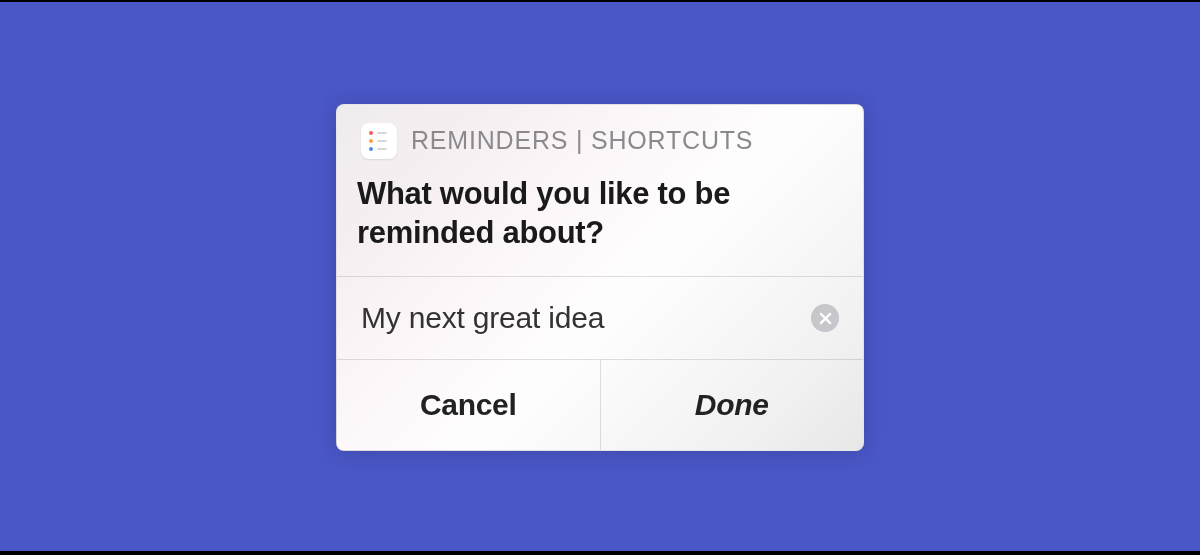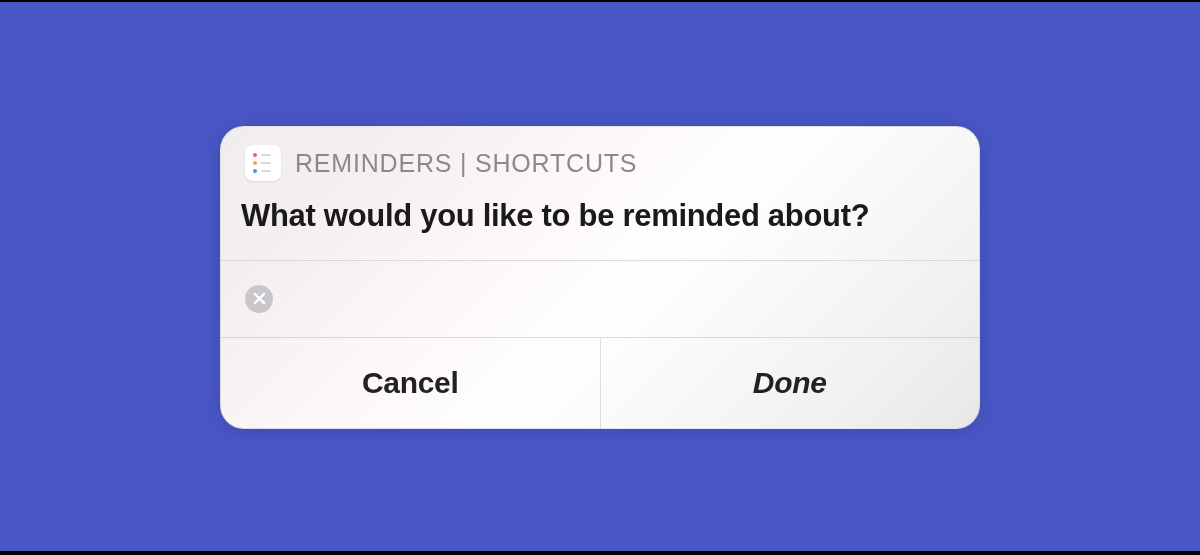--- a/index.html
+++ b/index.html
@@ -33,23 +33,23 @@
       content: "";
       position: absolute;
       bottom: 0;
       left: 0;
       right: 0;
       height: 4px;
       background: #000;
     }
     
     .dialog {
-      width: 760px;
+      width: 528px;
       background: linear-gradient(135deg, #f0eded 0%, #f5eef0 15%, #fdf8fa 40%, #fefefe 55%, #f2f1f1 85%, #e8e7e8 100%);
-      border-radius: 24px;
+      border-radius: 8px;
       overflow: hidden;
       box-shadow: 0 2px 20px rgba(0,0,0,0.15);
       border: 1px solid rgba(0,0,0,0.08);
     }
     
     .dialog-header {
       padding: 18px 24px 6px 24px;
       display: flex;
       align-items: center;
       gap: 14px;
@@ -189,20 +189,21 @@
         <div class="icon-dot dot-blue"></div>
         <div class="icon-line"></div>
       </div>
     </div>
     <div class="header-title">REMINDERS | SHORTCUTS</div>
   </div>
 
   <div class="prompt">What would you like to be reminded about?</div>
 
   <div class="input-section">
+    <div class="input-value">My next great idea</div>
     <div class="clear-btn">
       <svg viewBox="0 0 14 14">
         <path d="M2 2 L12 12 M12 2 L2 12" stroke="#ffffff" stroke-width="2.4" stroke-linecap="round" fill="none"></path>
       </svg>
     </div>
   </div>
 
   <div class="button-row">
     <div class="dialog-btn cancel">Cancel</div>
     <div class="dialog-btn done">Done</div>

